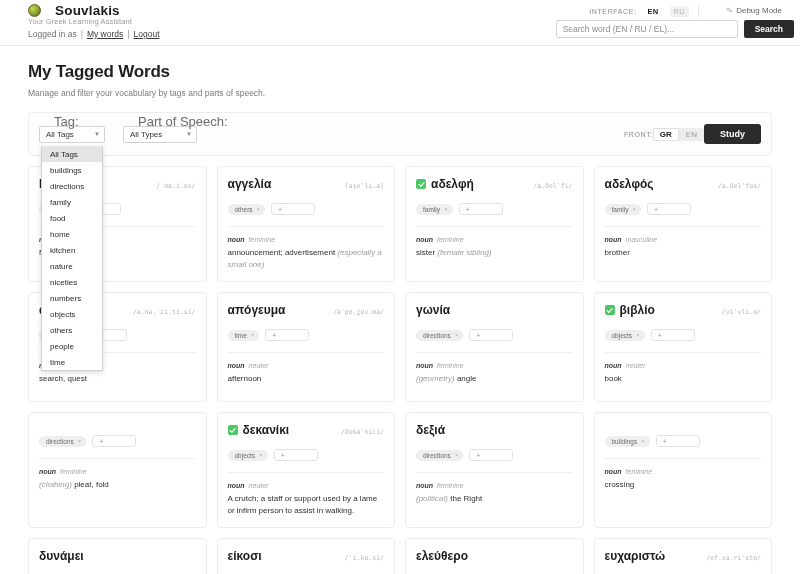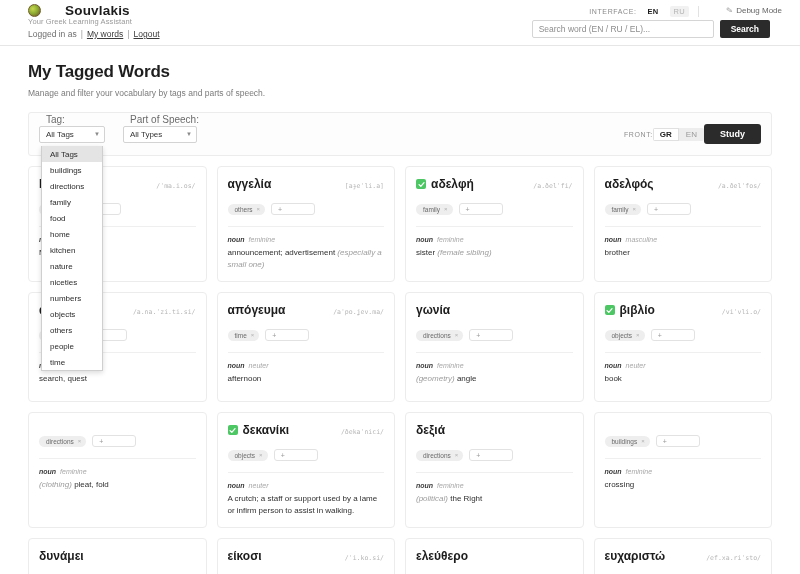--- a/index.html
+++ b/index.html
@@ -8,42 +8,42 @@
     width: 800px; height: 574px;
     background: #ffffff;
     font-family: "Liberation Sans", sans-serif;
     color: #222;
     overflow: hidden;
     position: relative;
   }
 
   
   .topbar { position: relative; height: 46px; border-bottom: 1px solid #e6e6e6; }
-  .brand { position:absolute; left:28px; top:3px; display:flex; align-items:center; gap:24px; }
+  .brand { position:absolute; left:28px; top:3px; display:flex; align-items:center; gap:14px; }
   .brand-logo {
     width:13px; height:13px; border-radius:50%;
     background: radial-gradient(circle at 35% 35%, #c8d84e 0%, #8fae33 45%, #6d4b22 100%);
     border:1px solid #6f5a2a; display:inline-block;
   }
   .brand-name { font-size:13.5px; font-weight:bold; letter-spacing:.2px; color:#1c1c1c; }
   .brand-tag { position:absolute; left:28px; top:17px; font-size:7.5px; color:#9a9a9a; letter-spacing:.1px; }
   .loginrow { position:absolute; left:28px; top:29px; font-size:8.5px; color:#6f6f6f; display:flex; gap:4px; align-items:baseline;}
   .loginrow .sep { color:#9b9b9b; }
   .loginrow a { color:#3a3a3a; text-decoration:underline; }
 
   .iface { position:absolute; right:99px; top:6px; display:flex; align-items:center; gap:7px; font-size:7px; color:#8a8a8a; letter-spacing:.6px;}
   .iface-label { text-transform:uppercase; }
   .lang { font-size:7.5px; padding:1px 4px; border-radius:2px; letter-spacing:.3px;}
   .lang.on { color:#1c1c1c; font-weight:bold; }
   .lang.off { color:#b4b4b4; background:#f1f1f1; }
   .divider-v { width:1px; height:11px; background:#e2e2e2; margin:0 2px;}
   .debug { position:absolute; right:18px; top:6px; font-size:8px; color:#666; display:flex; align-items:center; gap:3px; }
   .pencil { font-size:8px; color:#9a9a9a; transform: rotate(-8deg); }
 
-  .searchwrap { position:absolute; right:30px; top:20px; display:flex; align-items:stretch; gap:6px; }
+  .searchwrap { position:absolute; right:6px; top:20px; display:flex; align-items:stretch; gap:6px; }
   .searchbox {
     width:182px; height:18px; border:1px solid #d5d5d5; border-radius:2px; background:#fff;
     font-size:8.5px; color:#555; padding:0 6px; font-family:inherit;
   }
   .searchbox::placeholder { color:#8d8d8d; }
   .searchbtn {
     background:#2b2b2b; color:#fff; border:none; border-radius:2px;
     font-size:8.5px; font-weight:bold; padding:0 11px; cursor:pointer; font-family:inherit;
   }
 
@@ -52,21 +52,21 @@
   .page-title { font-size:17px; font-weight:bold; letter-spacing:-.2px; margin:0; color:#1e1e1e;}
   .page-sub { font-size:8.5px; color:#7b7b7b; margin-top:6px; }
 
   
   .filterbar {
     margin: 14px 28px 0 28px; height:44px;
     border:1px solid #ececec; border-radius:3px; background:#fdfdfd;
     display:flex; align-items:center; padding:0 10px; position:relative;
   }
   .fgroup { margin-right:18px; position:relative; }
-  .flabel { font-size:10px; color:#6b6b6b; position:absolute; top:-12px; left:7px; white-space:nowrap;}
+  .flabel { font-size:13px; color:#6b6b6b; position:absolute; top:-12px; left:15px; white-space:nowrap;}
   .fselect {
     width:66px; height:17px; border:1px solid #d3d3d3; border-radius:2px; background:#fff;
     font-size:8px; color:#333; padding-left:6px; display:flex; align-items:center;
     justify-content:space-between; padding-right:4px; cursor:pointer;
   }
   .fselect.wide { width:74px; }
   .caret { font-size:6px; color:#8a8a8a; }
 
   .right-ctl { margin-left:auto; display:flex; align-items:center; }
   .front-label { font-size:7px; color:#8d8d8d; letter-spacing:.6px; }

